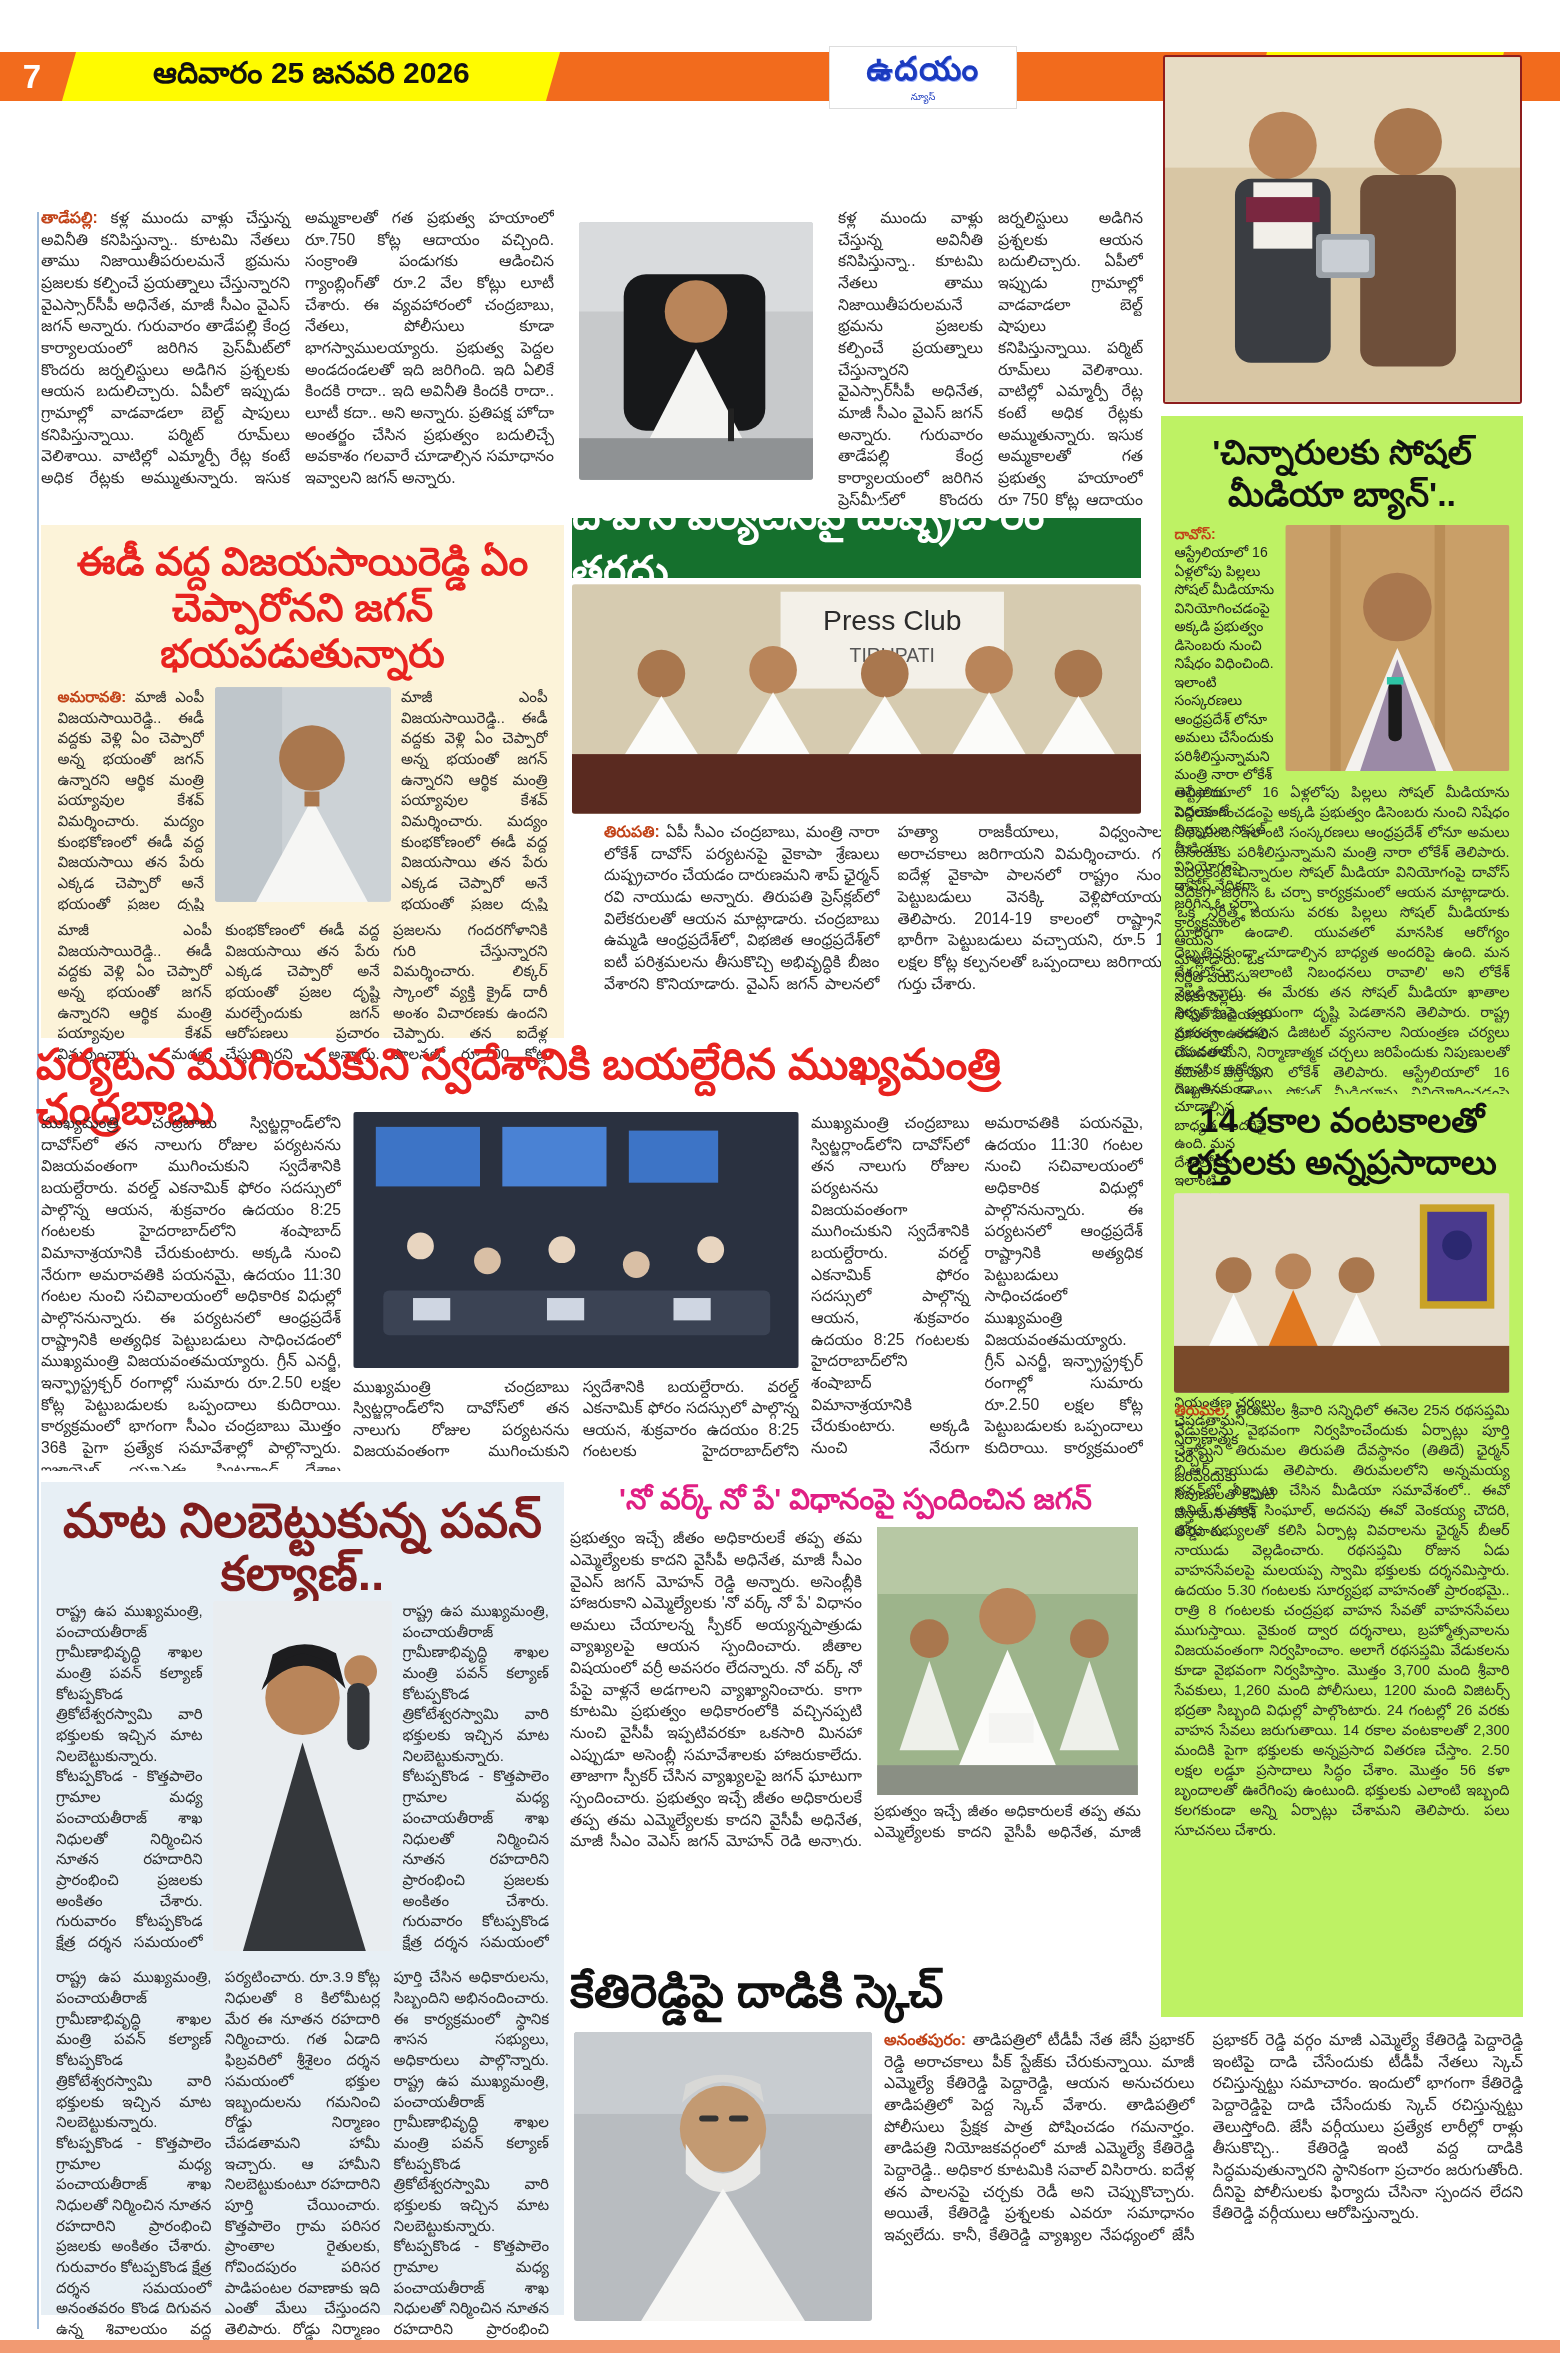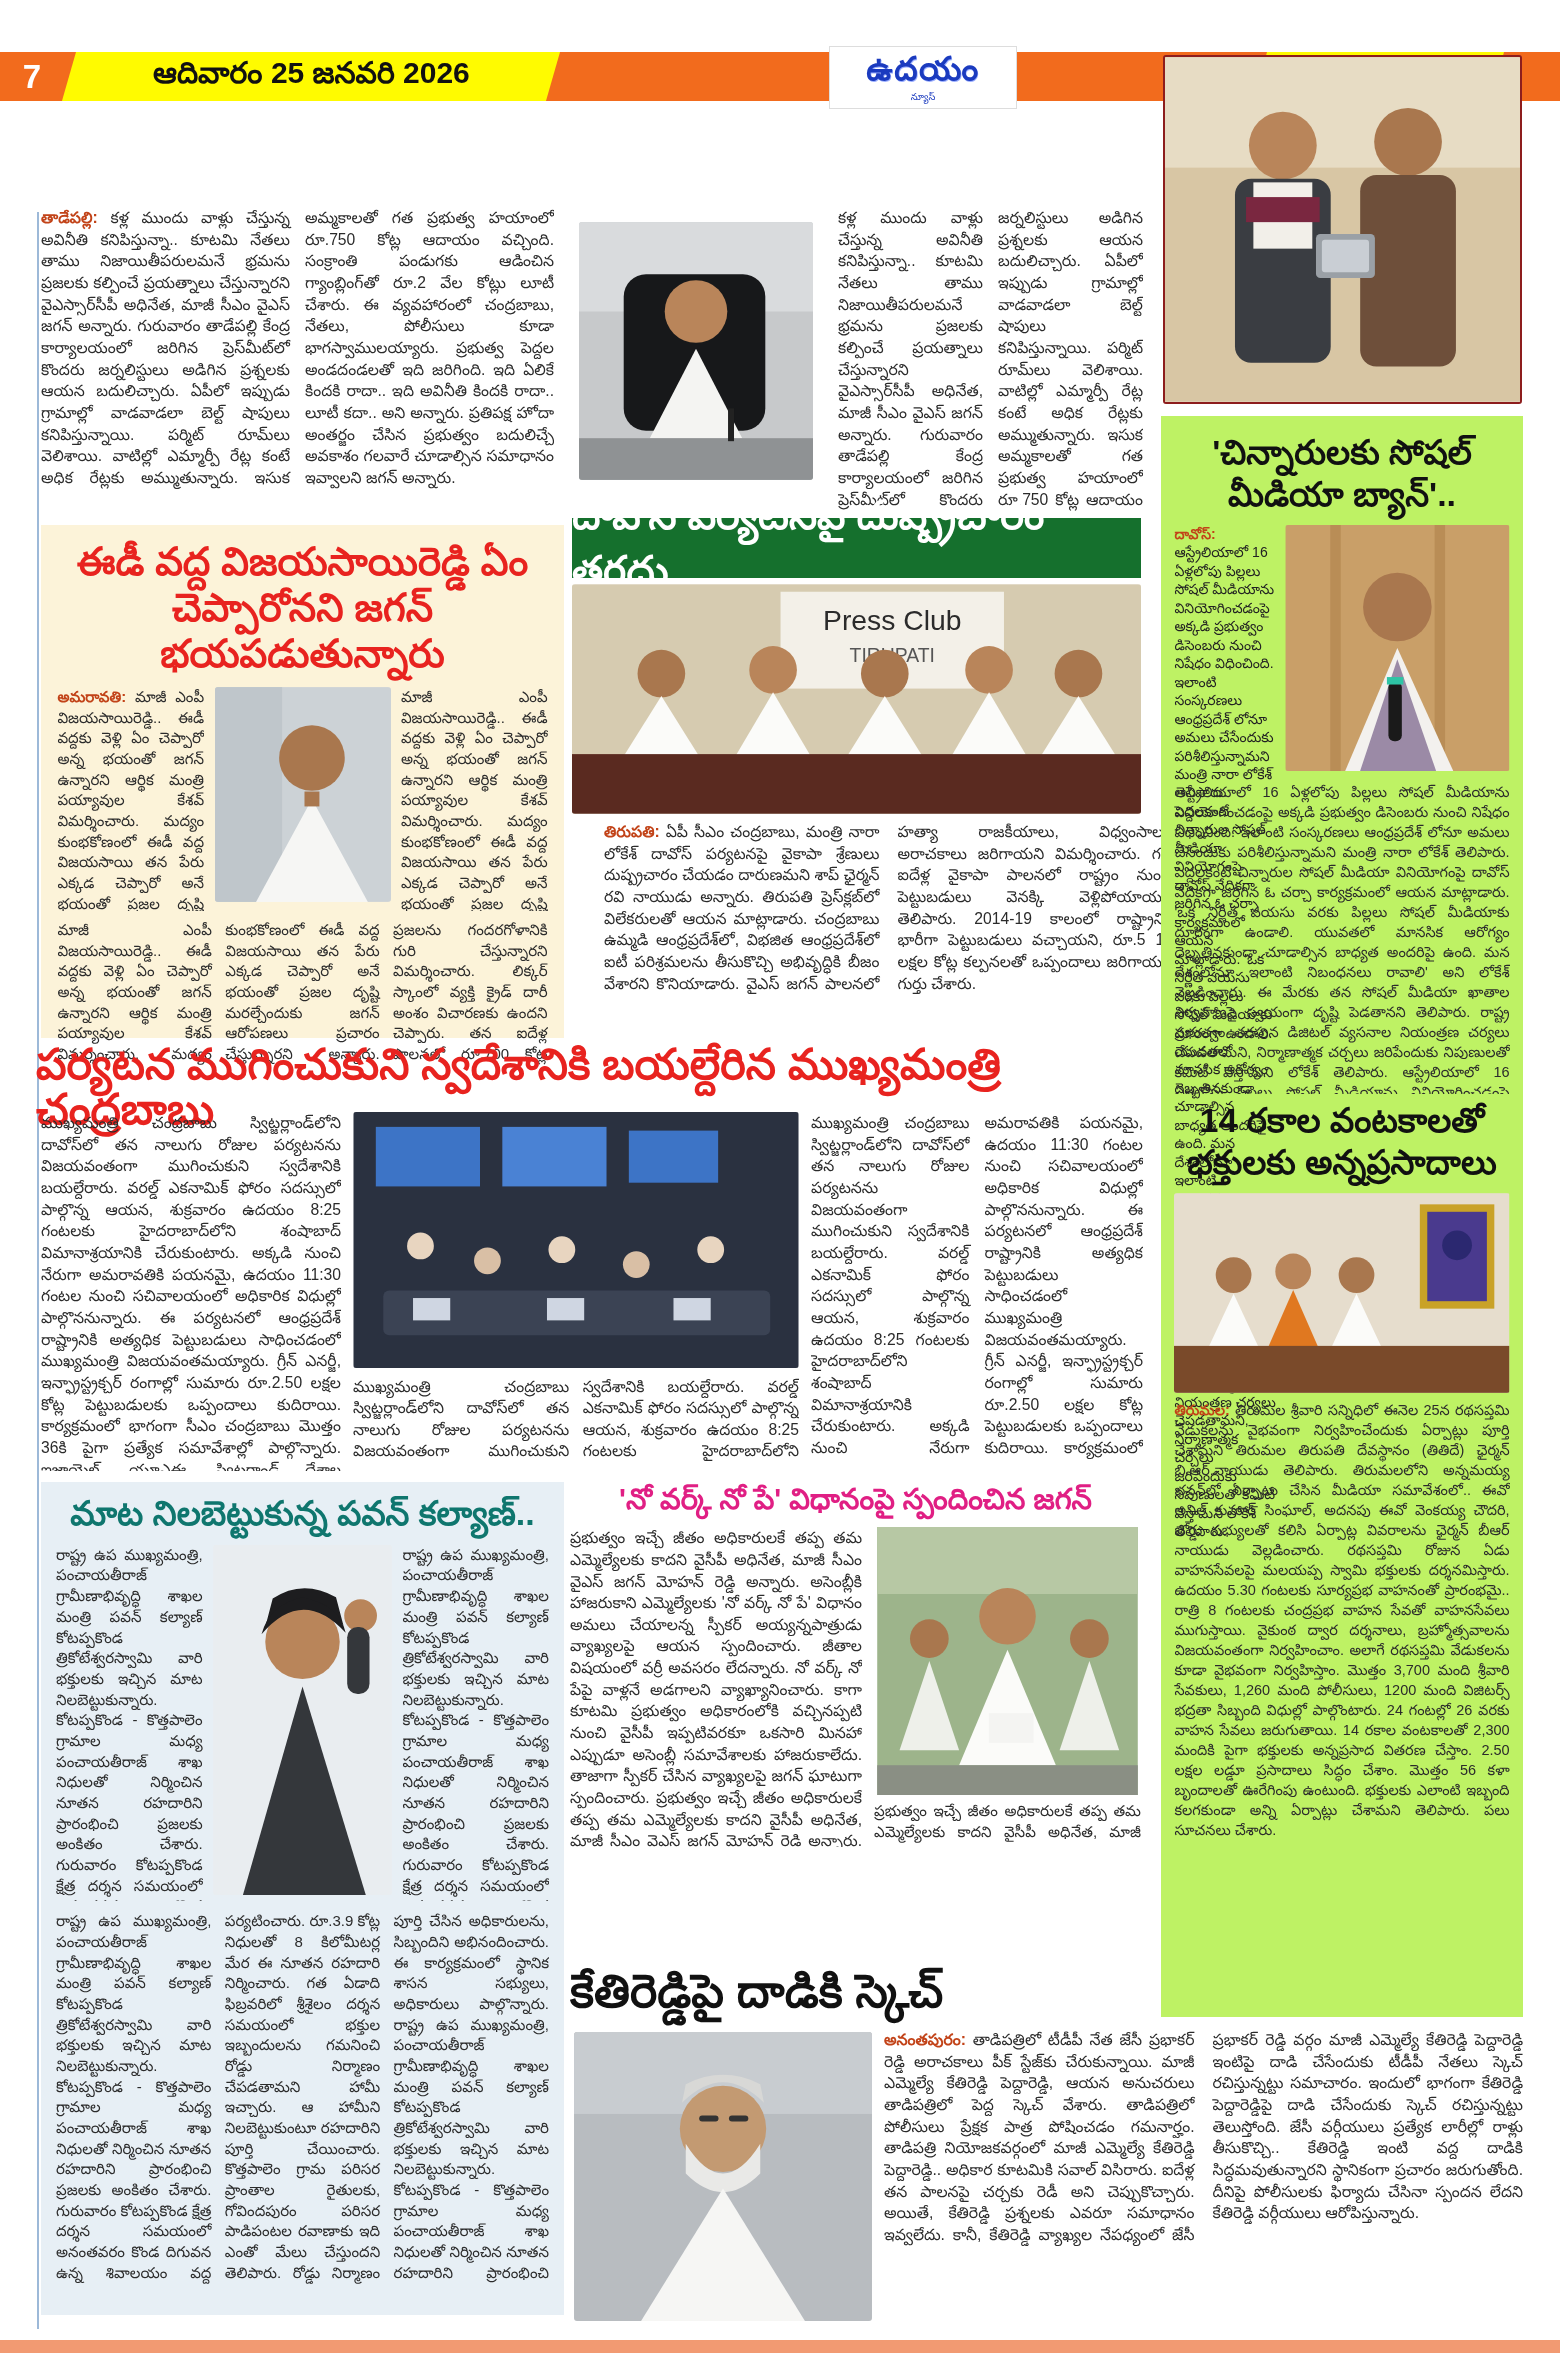--- a/index.html
+++ b/index.html
@@ -49,21 +49,21 @@
   .hl-a4{position:absolute;left:36px;top:1042px;width:1111px;text-align:left;
          color:#E8231F;font-size:43px;font-weight:bold;line-height:1.05;}
   .a4{position:absolute;left:41px;top:1112px;width:1102px;height:359px;display:flex;gap:12px;}
   .a4-c1{width:300px;height:359px;}
   .a4-mid{width:446px;flex:none;}
   .a4-mid .photo{width:446px;height:256px;}
   .a4-mid .sub{margin-top:7.5px;height:89px;column-count:2;column-gap:13.4px;}
   .a4-c2{flex:1;height:359px;column-count:2;column-gap:15px;}
   
   .a5{position:absolute;left:41px;top:1482px;width:523px;height:833px;background:#E7EFF5;padding:10.4px 15px;box-sizing:border-box;}
-  .a5 h2{margin:3px 0 12px 0;text-align:center;color:#0f766e;font-size:34px;font-weight:bold;line-height:1.1;}
+  .a5 h2{margin:3px 0 0 0;text-align:center;color:#7f1d1d;font-size:48px;font-weight:bold;line-height:1.1;}
   .a5-row{display:flex;gap:10.4px;height:356px;}
   .a5-c{width:151px;height:356px;font-size:15px;}
   .a5-p{width:179px;height:350px;flex:none;}
   .a5-bot{margin-top:10.4px;height:373px;column-count:3;column-gap:13.4px;font-size:15px;}
   
   .a6{position:absolute;left:570px;top:1482px;width:571px;height:477px;}
   .a6 h2{margin:0 0 10.4px 0;text-align:center;color:#E01F84;font-size:29px;font-weight:bold;line-height:1.2;}
   .a6-row{display:flex;gap:12px;height:320px;}
   .a6-c1{width:292px;height:320px;}
   .a6-r{flex:1;}

